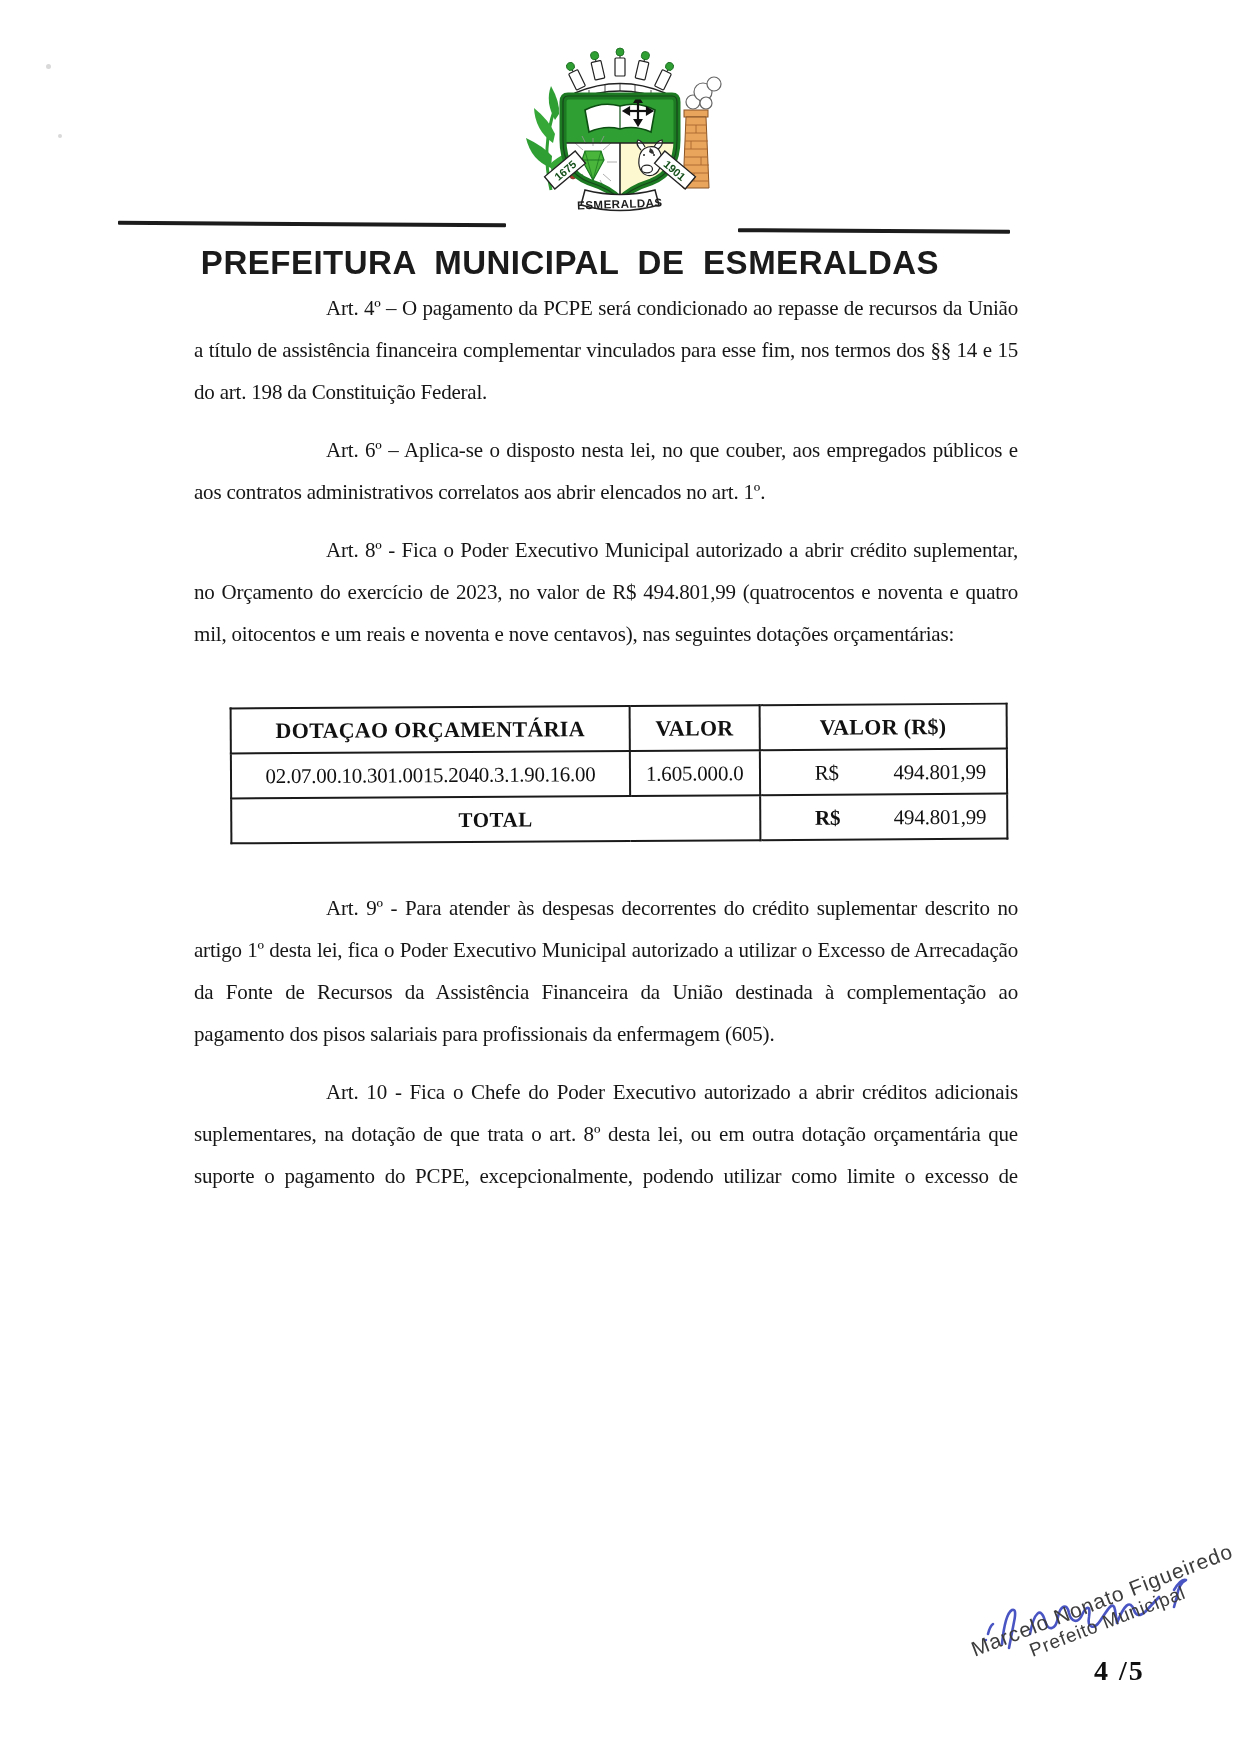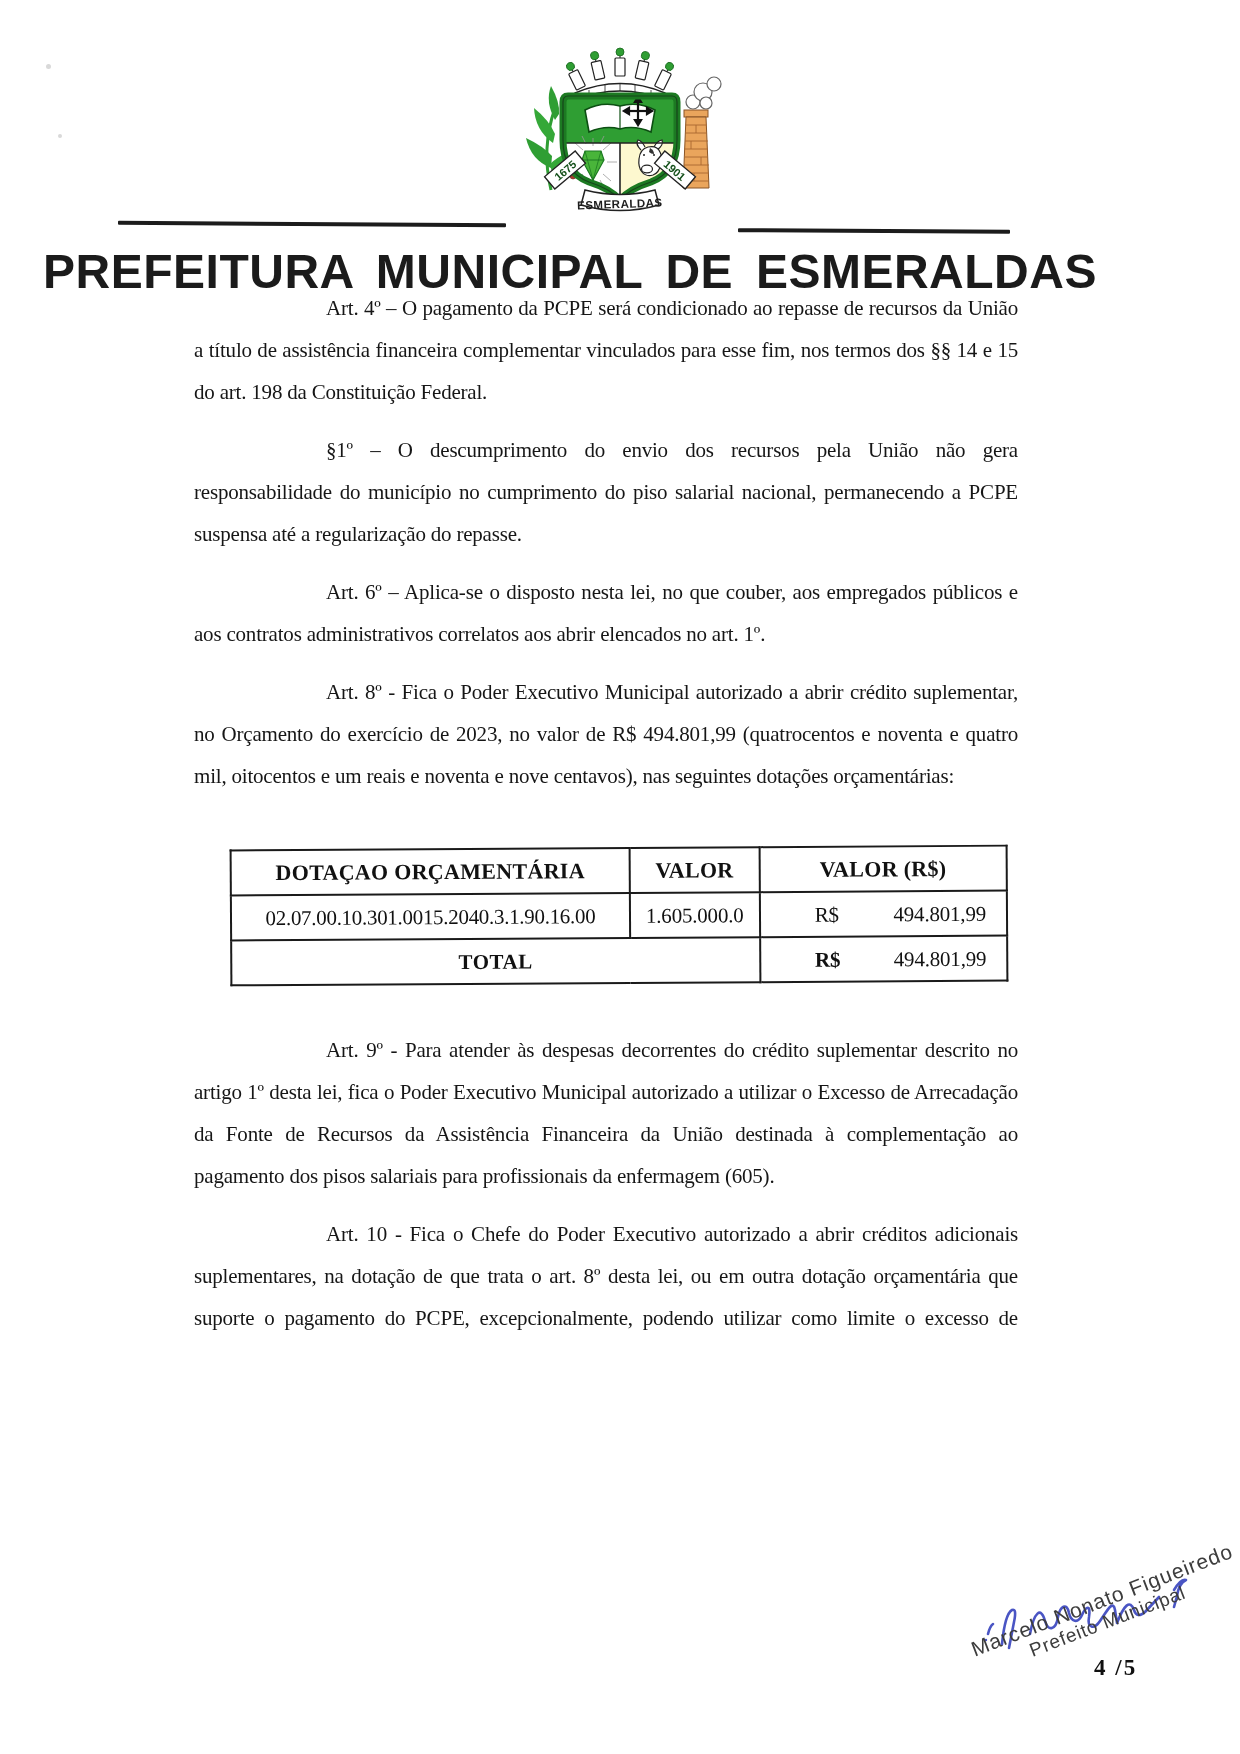--- a/index.html
+++ b/index.html
@@ -5,21 +5,21 @@
   html,body{margin:0;padding:0;background:#888;}
   .page{position:relative;width:1240px;height:1754px;margin:0 auto;background:#ffffff;
         font-family:"Liberation Serif",serif;color:#161616;overflow:hidden;}
 
   
   .crest{position:absolute;left:505px;top:40px;width:230px;height:178px;}
   .rule{position:absolute;height:4px;background:#1c1c1c;border-radius:1px;}
   .rule-left{left:118px;top:222px;width:388px;transform:rotate(0.35deg);}
   .rule-right{left:738px;top:229px;width:272px;transform:rotate(0.35deg);}
   .title{position:absolute;left:570px;top:244px;transform:translateX(-50%);margin:0;
-         font-family:"Liberation Sans",sans-serif;font-weight:700;font-size:48px;
+         font-family:"Liberation Sans",sans-serif;font-weight:700;font-size:33px;
          letter-spacing:0.5px;word-spacing:9px;white-space:nowrap;color:#1b1b1b;}
 
   
   .content{position:absolute;left:178px;top:271px;width:856px;
            font-size:21px;line-height:42px;letter-spacing:-0.2px;text-align:justify;}
   .content p{margin:16px;text-indent:132px;}
   .content p.last{text-align-last:justify;}
   .content em{font-style:italic;}
 
   
@@ -36,21 +36,21 @@
   .total-cell{font-weight:700;letter-spacing:0.5px;}
   .cur-bold{font-weight:700;}
 
   
   .sig-scribble{position:absolute;left:978px;top:1556px;width:216px;height:104px;}
   .stamp-rot{position:absolute;left:984px;top:1636px;transform:rotate(-21deg);
              transform-origin:0 100%;font-family:"Liberation Sans",sans-serif;
              color:#3d3d3d;white-space:nowrap;}
   .stamp-name{font-size:21px;letter-spacing:1px;}
   .stamp-role{font-size:19px;letter-spacing:0.8px;margin:-1px 0 0 54px;}
-  .pagenum{position:absolute;left:1094px;top:1655px;font-weight:700;font-size:23px;
+  .pagenum{position:absolute;left:1094px;top:1655px;font-weight:700;font-size:28px;
            color:#101010;letter-spacing:2px;}
 
   .speck{position:absolute;background:#d9d9d9;border-radius:50%;}
 </style>
 </head>
 <body>
 
 <div class="page">
 
   <div class="speck" style="left:46px;top:64px;width:5px;height:5px;"></div>
@@ -216,21 +216,20 @@
       <text x="115" y="168" text-anchor="middle" font-family="Liberation Sans, sans-serif" font-size="11.5" font-weight="bold" letter-spacing="0.5" fill="#1d1d1d" transform="rotate(-2 115 168)">ESMERALDAS</text>
     </g>
   </svg>
 
   <div class="rule rule-left"></div>
   <div class="rule rule-right"></div>
   <h1 class="title">PREFEITURA MUNICIPAL DE ESMERALDAS</h1>
 
   <main class="content">
     <p>Art. 4º – O pagamento da PCPE será condicionado ao repasse de recursos da União a título de assistência financeira complementar vinculados para esse fim, nos termos dos §§ 14 e 15 do art. 198 da Constituição Federal.</p>
-    <p>§1º – O descumprimento do envio dos recursos pela União não gera responsabilidade do município no cumprimento do piso salarial nacional, permanecendo a PCPE suspensa até a regularização do repasse.</p>
     <p>Art. 6º – Aplica-se o disposto nesta lei, no que couber, aos empregados públicos e aos contratos administrativos correlatos aos abrir elencados no art. 1º.</p>
     <p>Art. 8º - Fica o Poder Executivo Municipal autorizado a abrir crédito suplementar, no Orçamento do exercício de 2023, no valor de R$ 494.801,99 (quatrocentos e noventa e quatro mil, oitocentos e um reais e noventa e nove centavos), nas seguintes dotações orçamentárias:</p>
 
     <div class="tbl-wrap">
       <table class="budget">
         <thead>
           <tr>
             <th>DOTAÇAO ORÇAMENTÁRIA</th>
             <th>VALOR</th>
             <th>VALOR (R$)</th>

